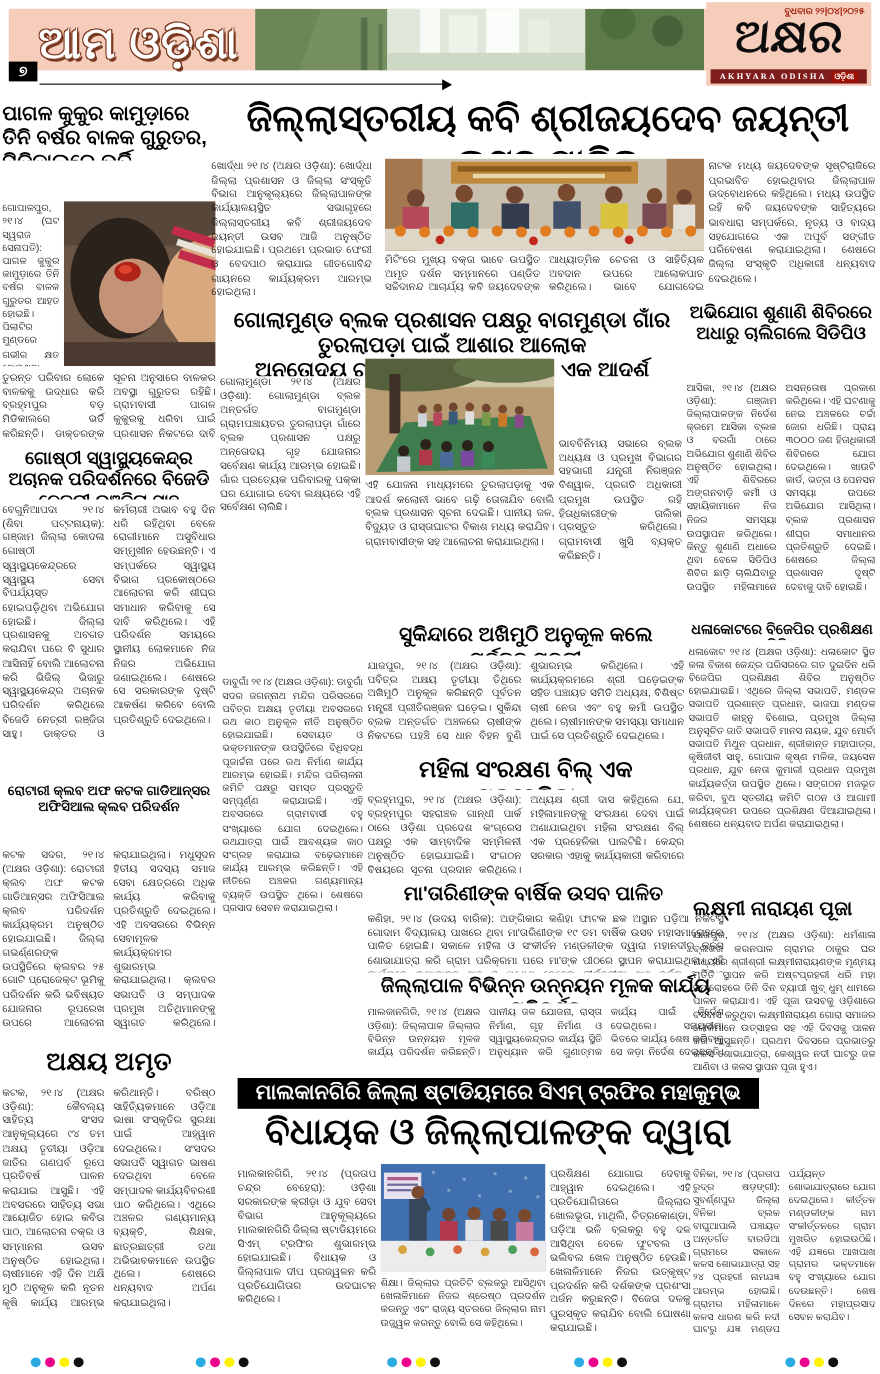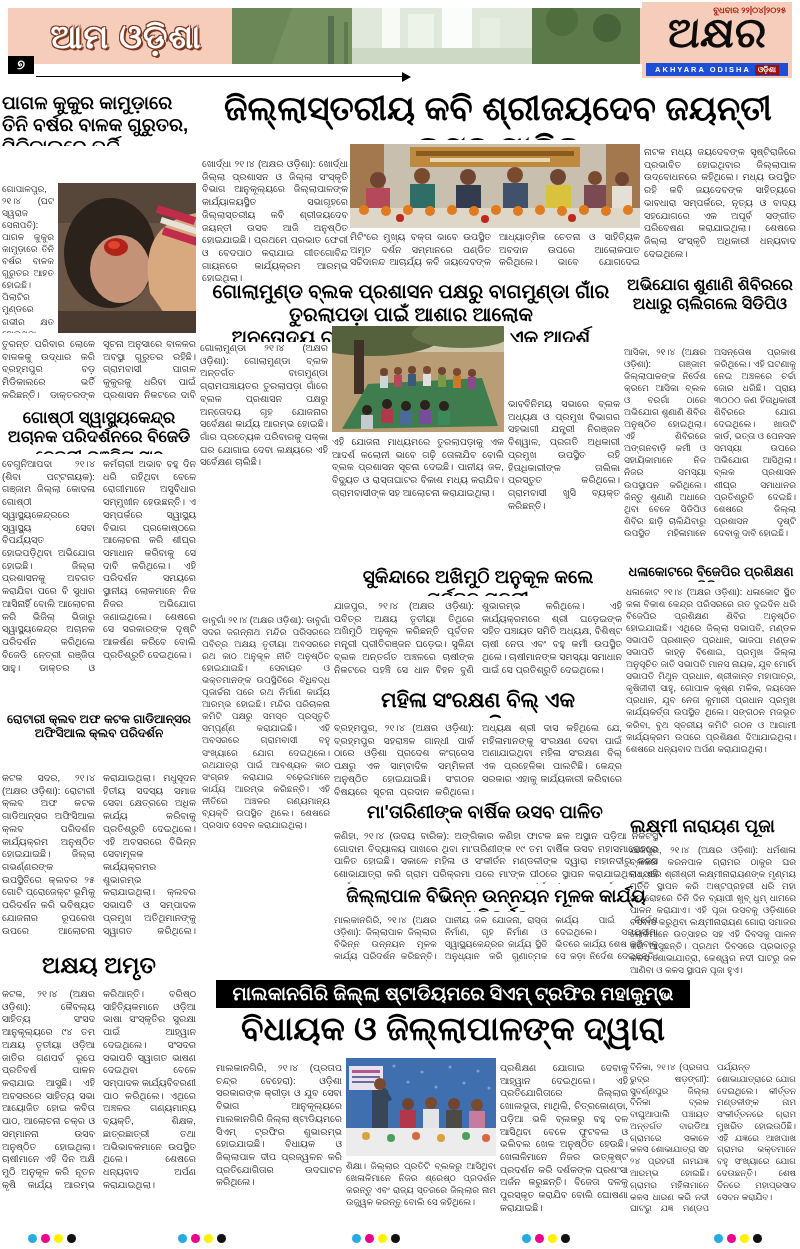--- a/index.html
+++ b/index.html
@@ -4,27 +4,27 @@
 <style>
   html,body{margin:0;padding:0;background:#fff;}
   #page{position:relative;width:800px;height:1249px;background:#fff;overflow:hidden;
         font-family:"Liberation Sans","DejaVu Sans",sans-serif;color:#111;}
   .abs{position:absolute;}
   .hl{font-weight:bold;color:#000;text-align:center;line-height:1.18;overflow:hidden;}
   .bt{font-size:9.5px;line-height:1.34;text-align:justify;color:#1a1a1a;overflow:hidden;}
   .c2{column-count:2;column-gap:8px;}
   .c3{column-count:3;column-gap:8px;}
   .banner{background:#f6ccba;}
-  .mast-title{color:#fff;font-weight:bold;font-size:33px;letter-spacing:1px;
+  .mast-title{color:#fff;font-weight:bold;font-size:40px;letter-spacing:1px;
     text-shadow:2px 2px 0 #7a3a22,-1px -1px 0 #7a3a22,1px -1px 0 #7a3a22,-1px 1px 0 #7a3a22;}
   .pagebox{background:#000;color:#fff;font-size:13px;font-weight:bold;display:flex;align-items:center;justify-content:center;}
   .logo-date{position:absolute;top:3px;right:6px;font-size:8.5px;font-weight:bold;color:#a5210e;}
   .logo-main{position:absolute;top:10px;left:0;right:0;text-align:center;font-size:42px;font-weight:900;color:#0d0d0d;transform:skewX(-5deg);line-height:1;}
-  .logo-band{position:absolute;bottom:2px;left:4px;right:4px;height:13px;background:#1d4ed8;color:#fff;
-    font-size:7.5px;font-weight:bold;letter-spacing:2px;display:flex;align-items:center;justify-content:center;gap:4px;}
+  .logo-band{position:absolute;bottom:2px;left:4px;right:4px;height:13px;background:#7f1d1d;color:#fff;
+    font-size:7.5px;font-weight:bold;letter-spacing:2px;display:flex;align-items:center;justify-content:center;gap:4px;font-family:Liberation Serif, serif;}
   .logo-badge{background:#9e0f04;padding:0 3px;letter-spacing:0;}
   .kicker{background:#000;color:#fff;font-weight:bold;font-size:19px;display:flex;align-items:center;justify-content:center;overflow:hidden;}
   .dotrow{display:flex;gap:4px;}
   .dot{width:9px;height:9px;border-radius:50%;}
   svg{display:block;}
 </style>
 </head>
 <body>
 
 <div id="page">
@@ -93,21 +93,21 @@
   <div class="abs bt c2" style="left:2px;top:458px;width:194px;height:246px;">ବେଗୁନିଆପଦା ୨୧।୪ (ଶିବା ପଟ୍ଟନାୟକ): ଗଞ୍ଜାମ ଜିଲ୍ଲା କୋଦଳା ଗୋଷ୍ଠୀ ସ୍ୱାସ୍ଥ୍ୟକେନ୍ଦ୍ରରେ ସ୍ୱାସ୍ଥ୍ୟ ସେବା ବିପର୍ଯ୍ୟସ୍ତ ହୋଇପଡ଼ିଥିବା ଅଭିଯୋଗ ହୋଇଛି। ଜିଲ୍ଲା ପ୍ରଶାସନକୁ ଅବଗତ କରାଯିବା ପରେ ବି ସୁଧାର ଆସିନାହିଁ ବୋଲି ଆଲୋଚନା କରି ଭିଜିଲ୍ ଭିଜାରୁ ସ୍ୱାସ୍ଥ୍ୟକେନ୍ଦ୍ର ଅଚାନକ ପରିଦର୍ଶନ କରିଥିଲେ ବିଜେଡି ନେତ୍ରୀ ରଞ୍ଜିତା ସାହୁ। ଡାକ୍ତର ଓ କର୍ମଚାରୀ ଅଭାବ ବହୁ ଦିନ ଧରି ରହିଥିବା ବେଳେ ରୋଗୀମାନେ ଅସୁବିଧାର ସମ୍ମୁଖୀନ ହେଉଛନ୍ତି। ଏ ସମ୍ପର୍କରେ ସ୍ୱାସ୍ଥ୍ୟ ବିଭାଗ ପ୍ରକୋଷ୍ଠରେ ଆଲୋଚନା କରି ଶୀଘ୍ର ସମାଧାନ କରିବାକୁ ସେ ଦାବି କରିଥିଲେ। ଏହି ପରିଦର୍ଶନ ସମୟରେ ସ୍ଥାନୀୟ ଲୋକମାନେ ନିଜ ନିଜର ଅଭିଯୋଗ ଜଣାଇଥିଲେ। ଶେଷରେ ସେ ସରକାରଙ୍କ ଦୃଷ୍ଟି ଆକର୍ଷଣ କରିବେ ବୋଲି ପ୍ରତିଶ୍ରୁତି ଦେଇଥିଲେ।</div>
 
   <div class="abs hl" style="left:2px;top:712px;width:194px;height:54px;font-size:12px;">ରୋଟାରୀ କ୍ଲବ ଅଫ କଟକ ଗାଡିଆନ୍ସର ଅଫିସିଆଲ କ୍ଲବ ପରିଦର୍ଶନ</div>
   <div class="abs bt c2" style="left:2px;top:772px;width:194px;height:176px;">କଟକ ସଦର, ୨୧।୪ (ଅକ୍ଷର ଓଡ଼ିଶା): ରୋଟାରୀ କ୍ଲବ ଅଫ କଟକ ଗାଡିଆନ୍ସର ଅଫିସିଆଲ କ୍ଲବ ପରିଦର୍ଶନ କାର୍ଯ୍ୟକ୍ରମ ଅନୁଷ୍ଠିତ ହୋଇଯାଇଛି। ଜିଲ୍ଲା ଗଭର୍ଣ୍ଣରଙ୍କ ଉପସ୍ଥିତିରେ କ୍ଲବର ୨୫ ଗୋଟି ପ୍ରୋଜେକ୍ଟ ଭୂମିକୁ ପରିଦର୍ଶନ କରି ଭବିଷ୍ୟତ ଯୋଜନାର ରୂପରେଖ ଉପରେ ଆଲୋଚନା କରାଯାଇଥିଲା। ମଧୁସୂଦନ ହିତୀୟ ସଦସ୍ୟ ସମାଜ ସେବା କ୍ଷେତ୍ରରେ ଅଧିକ କାର୍ଯ୍ୟ କରିବାକୁ ପ୍ରତିଶ୍ରୁତି ଦେଇଥିଲେ। ଏହି ଅବସରରେ ବିଭିନ୍ନ ସେବାମୂଳକ କାର୍ଯ୍ୟକ୍ରମର ଶୁଭାରମ୍ଭ କରାଯାଇଥିଲା। କ୍ଲବର ସଭାପତି ଓ ସମ୍ପାଦକ ପ୍ରମୁଖ ଅତିଥିମାନଙ୍କୁ ସ୍ୱାଗତ କରିଥିଲେ। ଶେଷରେ ଧନ୍ୟବାଦ ଅର୍ପଣ କରାଯାଇଥିଲା।</div>
 
   <div class="abs hl" style="left:2px;top:952px;width:194px;height:30px;font-size:23px;">ଅକ୍ଷୟ ଅମୃତ ମହୋସ୍ତବ</div>
   <div class="abs bt c2" style="left:2px;top:988px;width:194px;height:242px;">କଟକ, ୨୧।୪ (ଅକ୍ଷର ଓଡ଼ିଶା): କୈବଲ୍ୟ ସାହିତ୍ୟ ସଂସଦ ଆନୁକୂଲ୍ୟରେ ୯୪ ତମ ଅକ୍ଷୟ ତୃତୀୟା ଓଡ଼ିଆ ଜାତିର ଗଣପର୍ବ ରୂପେ ପ୍ରତିବର୍ଷ ପାଳନ କରାଯାଇ ଆସୁଛି। ଏହି ଅବସରରେ ସାହିତ୍ୟ ସଭା ଆୟୋଜିତ ହୋଇ କବିତା ପାଠ, ଆଲୋଚନା ଚକ୍ର ଓ ସମ୍ମାନନା ଉସବ ଅନୁଷ୍ଠିତ ହୋଇଥିଲା। ଚାଷୀମାନେ ଏହି ଦିନ ଅକ୍ଷି ମୁଠି ଅନୁକୂଳ କରି ନୂତନ କୃଷି କାର୍ଯ୍ୟ ଆରମ୍ଭ କରିଥାନ୍ତି। ବରିଷ୍ଠ ସାହିତ୍ୟିକମାନେ ଓଡ଼ିଆ ଭାଷା ସଂସ୍କୃତିର ସୁରକ୍ଷା ପାଇଁ ଆହ୍ୱାନ ଦେଇଥିଲେ। ସଂସଦର ସଭାପତି ସ୍ୱାଗତ ଭାଷଣ ଦେଇଥିବା ବେଳେ ସମ୍ପାଦକ କାର୍ଯ୍ୟବିବରଣୀ ପାଠ କରିଥିଲେ। ଏଥିରେ ଅଞ୍ଚଳର ଗଣ୍ୟମାନ୍ୟ ବ୍ୟକ୍ତି, ଶିକ୍ଷକ, ଛାତ୍ରଛାତ୍ରୀ ତଥା ଅଭିଭାବକମାନେ ଉପସ୍ଥିତ ଥିଲେ। ଶେଷରେ ଧନ୍ୟବାଦ ଅର୍ପଣ କରାଯାଇଥିଲା।</div>
 
   <div class="abs hl" style="left:200px;top:88px;width:596px;height:52px;font-size:34px;">ଜିଲ୍ଲାସ୍ତରୀୟ କବି ଶ୍ରୀଜୟଦେବ ଜୟନ୍ତୀ ଉସବ ପାଳିତ</div>
 
-  <div class="abs bt" style="left:202px;top:146px;width:146px;height:128px;margin-top:12px;">ଖୋର୍ଦ୍ଧା ୨୧।୪ (ଅକ୍ଷର ଓଡ଼ିଶା): ଖୋର୍ଦ୍ଧା ଜିଲ୍ଲା ପ୍ରଶାସନ ଓ ଜିଲ୍ଲା ସଂସ୍କୃତି ବିଭାଗ ଆନୁକୂଲ୍ୟରେ ଜିଲ୍ଲାପାଳଙ୍କ କାର୍ଯ୍ୟାଳୟସ୍ଥିତ ସଭାଗୃହରେ ଜିଲ୍ଲାସ୍ତରୀୟ କବି ଶ୍ରୀଜୟଦେବ ଜୟନ୍ତୀ ଉସବ ଆଜି ଅନୁଷ୍ଠିତ ହୋଇଯାଇଛି। ପ୍ରଥମେ ପ୍ରଭାତ ଫେରୀ ଓ ବେଦପାଠ କରାଯାଇ ଗୀତଗୋବିନ୍ଦ ଗାୟନରେ କାର୍ଯ୍ୟକ୍ରମ ଆରମ୍ଭ ହୋଇଥିଲା।</div>
+  <div class="abs bt" style="left:192px;top:146px;width:146px;height:128px;">ଖୋର୍ଦ୍ଧା ୨୧।୪ (ଅକ୍ଷର ଓଡ଼ିଶା): ଖୋର୍ଦ୍ଧା ଜିଲ୍ଲା ପ୍ରଶାସନ ଓ ଜିଲ୍ଲା ସଂସ୍କୃତି ବିଭାଗ ଆନୁକୂଲ୍ୟରେ ଜିଲ୍ଲାପାଳଙ୍କ କାର୍ଯ୍ୟାଳୟସ୍ଥିତ ସଭାଗୃହରେ ଜିଲ୍ଲାସ୍ତରୀୟ କବି ଶ୍ରୀଜୟଦେବ ଜୟନ୍ତୀ ଉସବ ଆଜି ଅନୁଷ୍ଠିତ ହୋଇଯାଇଛି। ପ୍ରଥମେ ପ୍ରଭାତ ଫେରୀ ଓ ବେଦପାଠ କରାଯାଇ ଗୀତଗୋବିନ୍ଦ ଗାୟନରେ କାର୍ଯ୍ୟକ୍ରମ ଆରମ୍ଭ ହୋଇଥିଲା।</div>
 
   <div class="abs" style="left:350px;top:144px;width:290px;height:84px;overflow:hidden;">
     <svg width="290" height="84" viewBox="0 0 290 84">
       <rect width="290" height="84" fill="#c9bfae"></rect>
       <rect x="0" y="0" width="34" height="84" fill="#a3784e"></rect>
       <rect x="256" y="0" width="34" height="84" fill="#a3784e"></rect>
       <rect x="60" y="3" width="170" height="20" fill="#c08a3e"></rect>
       <rect x="66" y="7" width="158" height="5" fill="#8a5a1e"></rect>
       <rect x="80" y="14" width="120" height="4" fill="#e8d8b0"></rect>
       <circle cx="28" cy="36" r="8" fill="#6f4430"></circle>

